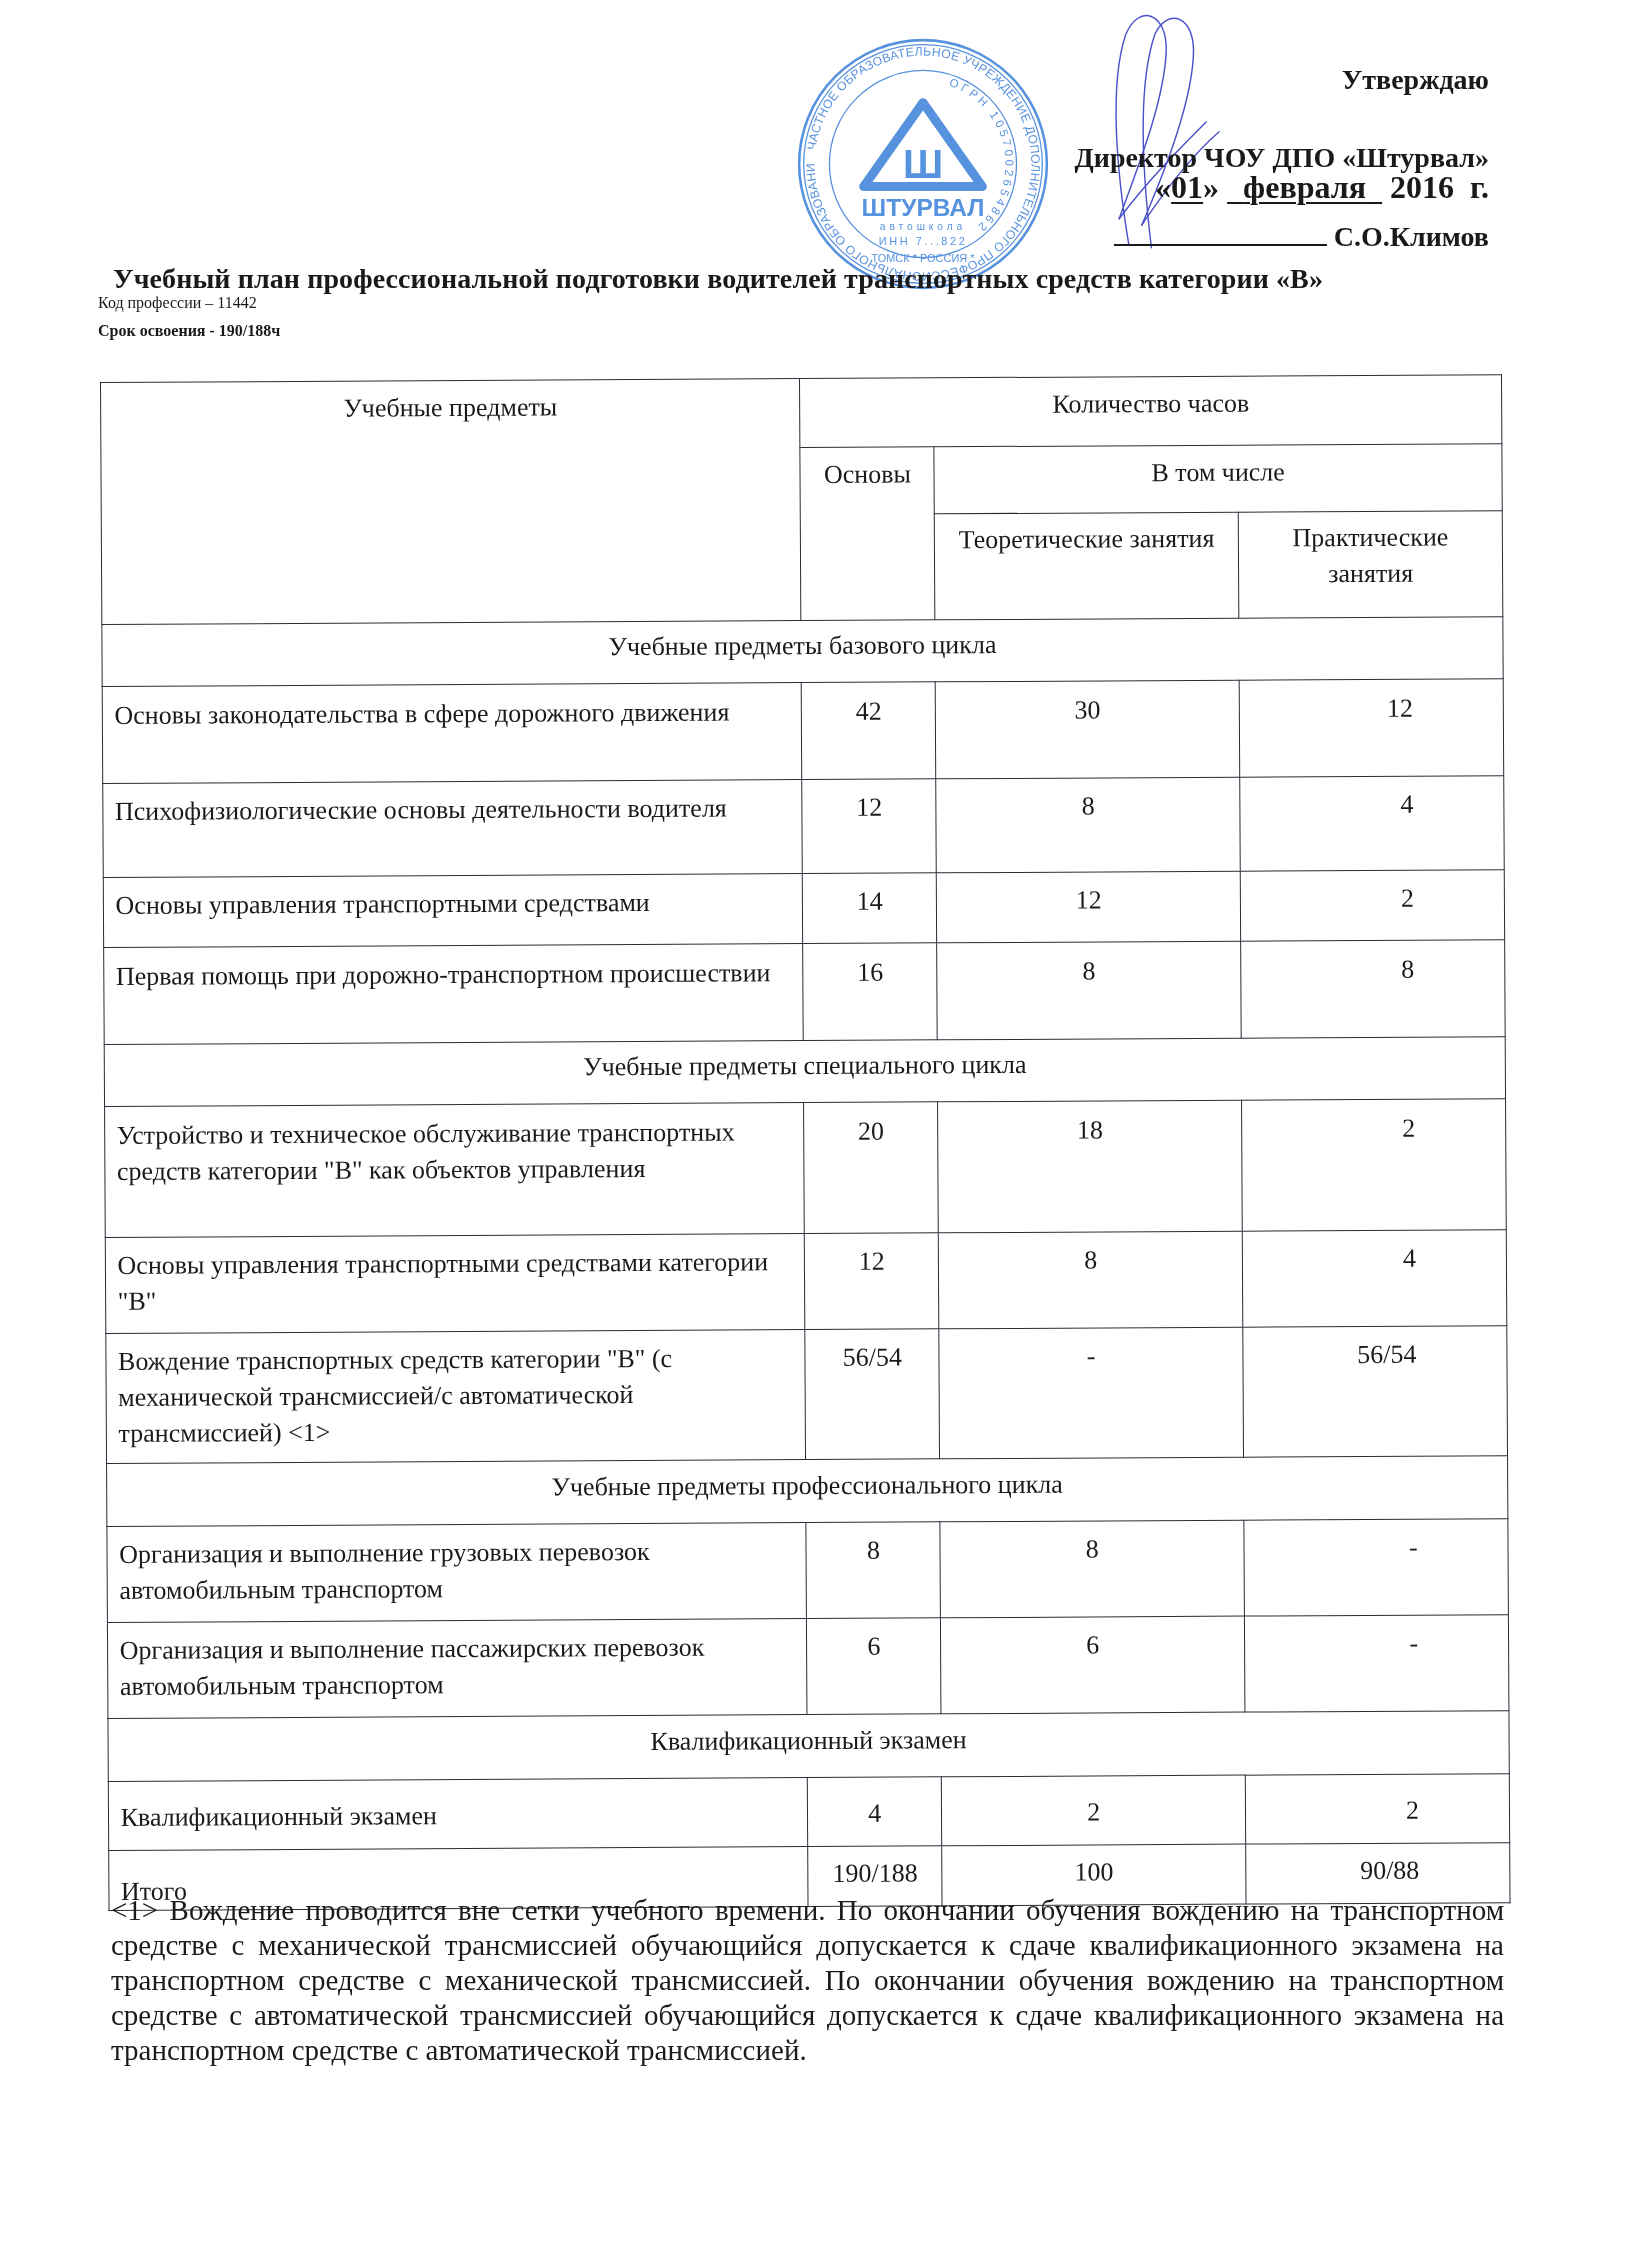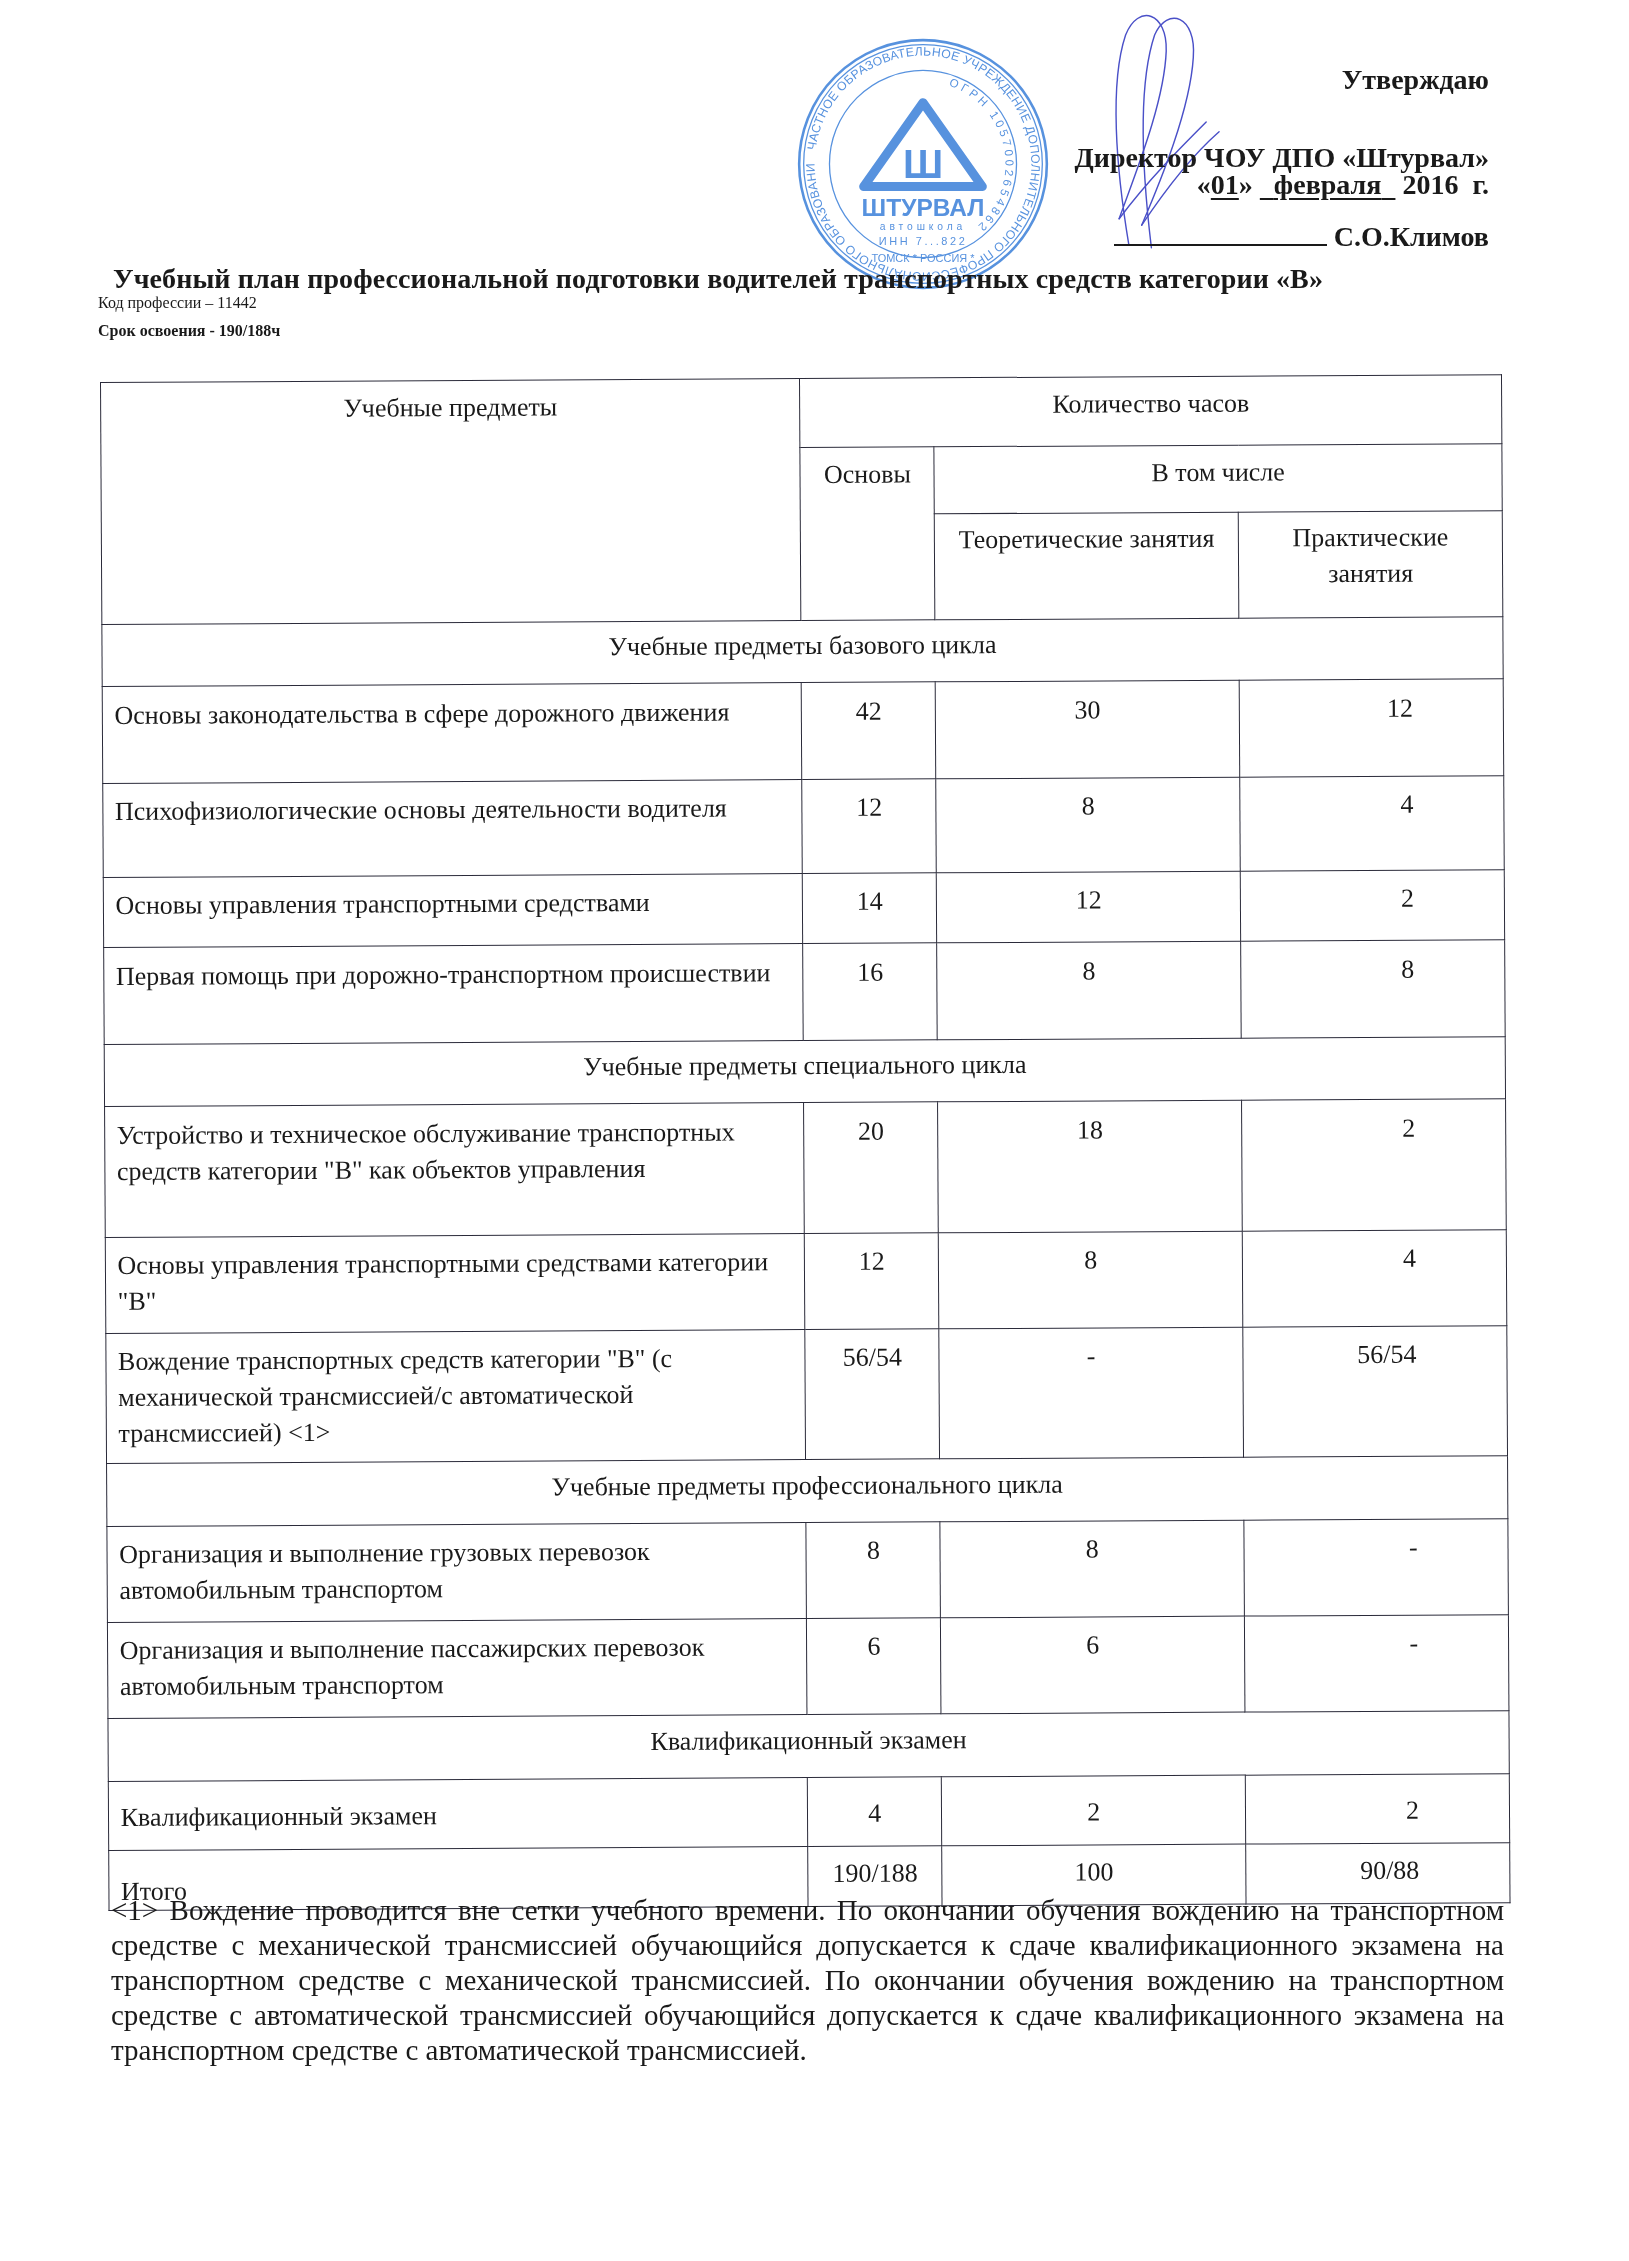--- a/index.html
+++ b/index.html
@@ -5,21 +5,21 @@
   html, body { margin: 0; padding: 0; background: #ffffff; }
   body { width: 1630px; height: 2261px; position: relative; overflow: hidden;
          font-family: "Liberation Serif", "DejaVu Serif", serif; color: #1a1a1a; }
 
   
   .approve { position: absolute; right: 141px; top: 19.3px; text-align: right;
              font-weight: bold; font-size: 28px; line-height: 35px; }
   .approve .line { display: block; white-space: nowrap; margin-top: 43px; }
   .sig-line { display: inline-block; width: 213px; border-bottom: 2.6px solid #1a1a1a;
               vertical-align: baseline; margin-right: 6.4px; height: 26px; }
-  .date { position: absolute; right: 141px; top: 169px; font-weight: bold; font-size: 28px;
+  .date { position: absolute; right: 141px; top: 169px; font-weight: bold; font-size: 32px;
           white-space: nowrap; }
   .date .u { text-decoration: underline; text-decoration-thickness: 1.9px; text-underline-offset: 3.9px; }
 
   
   .stamp { position: absolute; left: 794px; top: 35px; width: 258px; height: 258px;
            opacity: 0.85; }
   .signature { position: absolute; left: 1090px; top: 6.4px; width: 155px; height: 245px; }
 
   
   .title { position: absolute; left: 113px; top: 263px; font-weight: bold; font-size: 28px;

